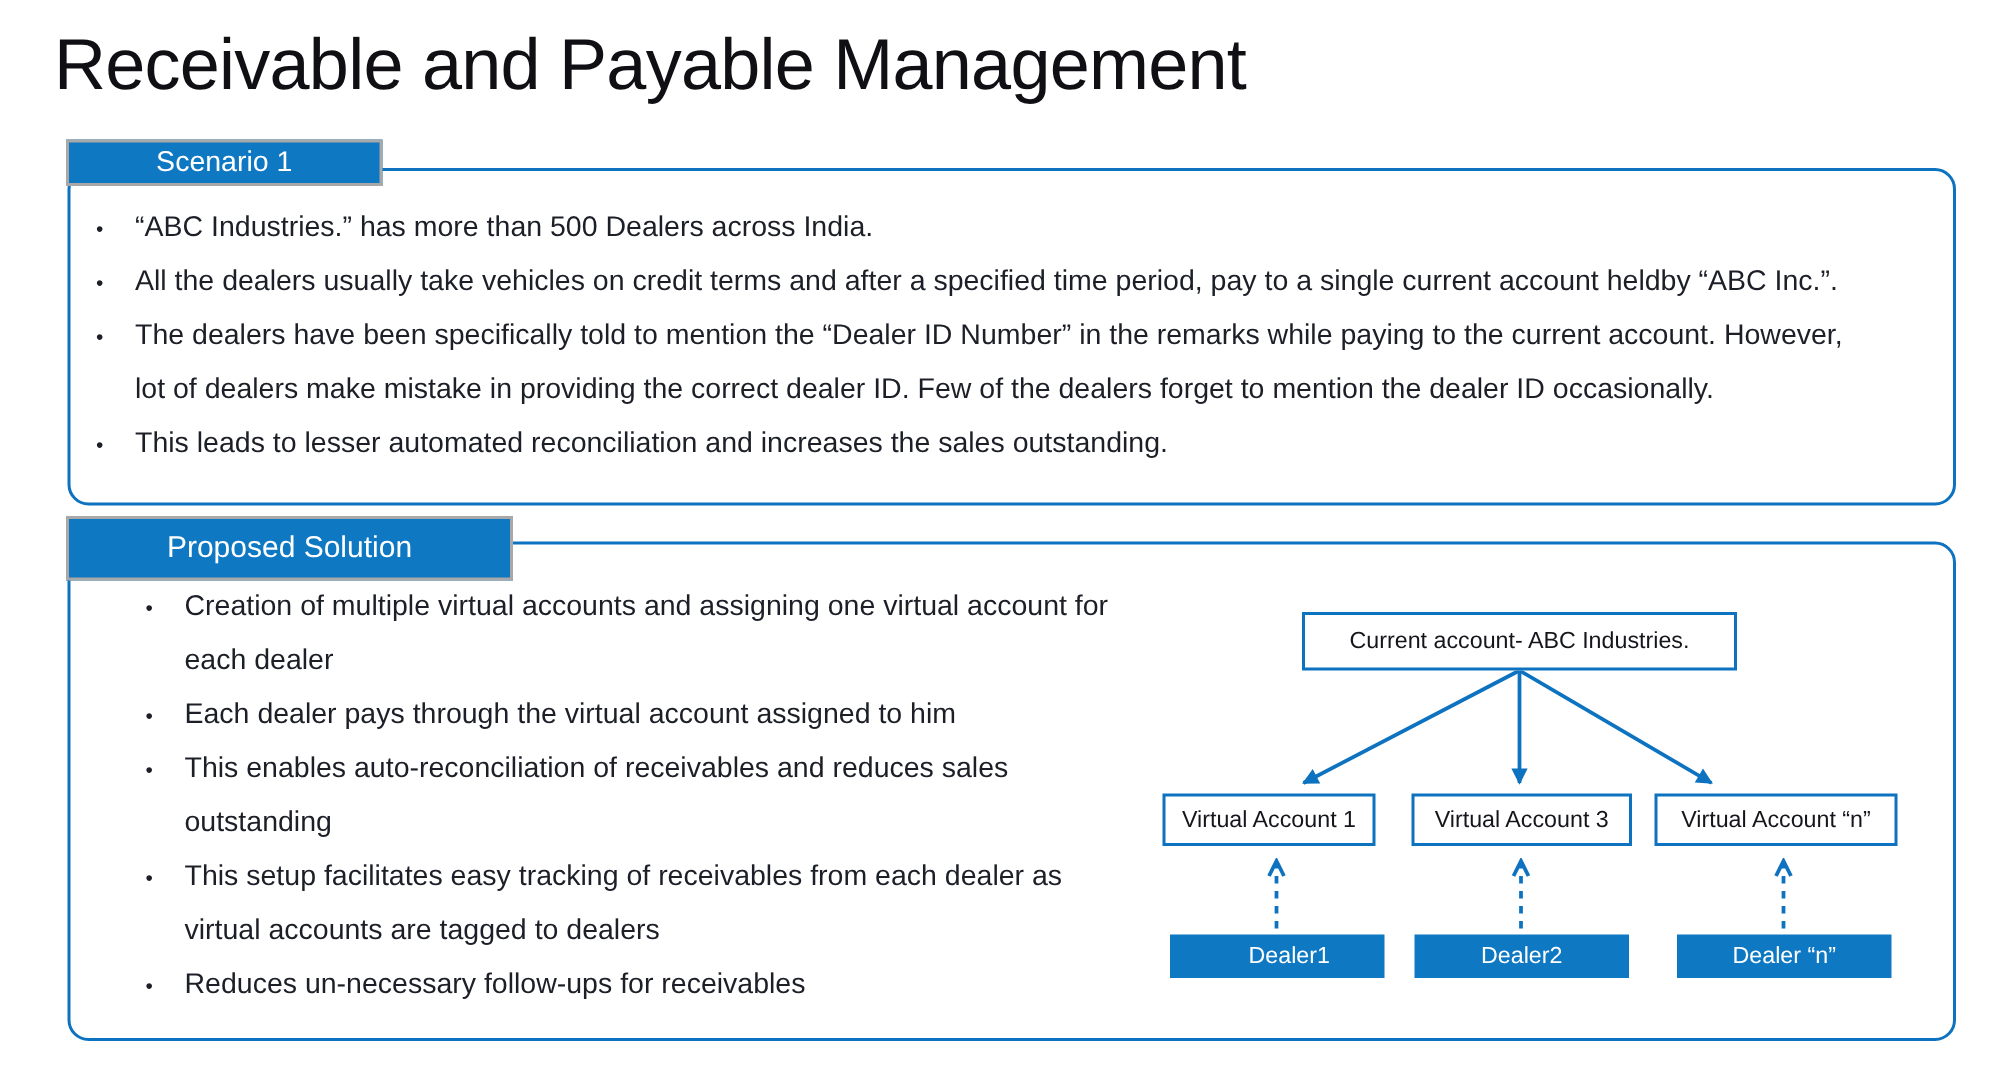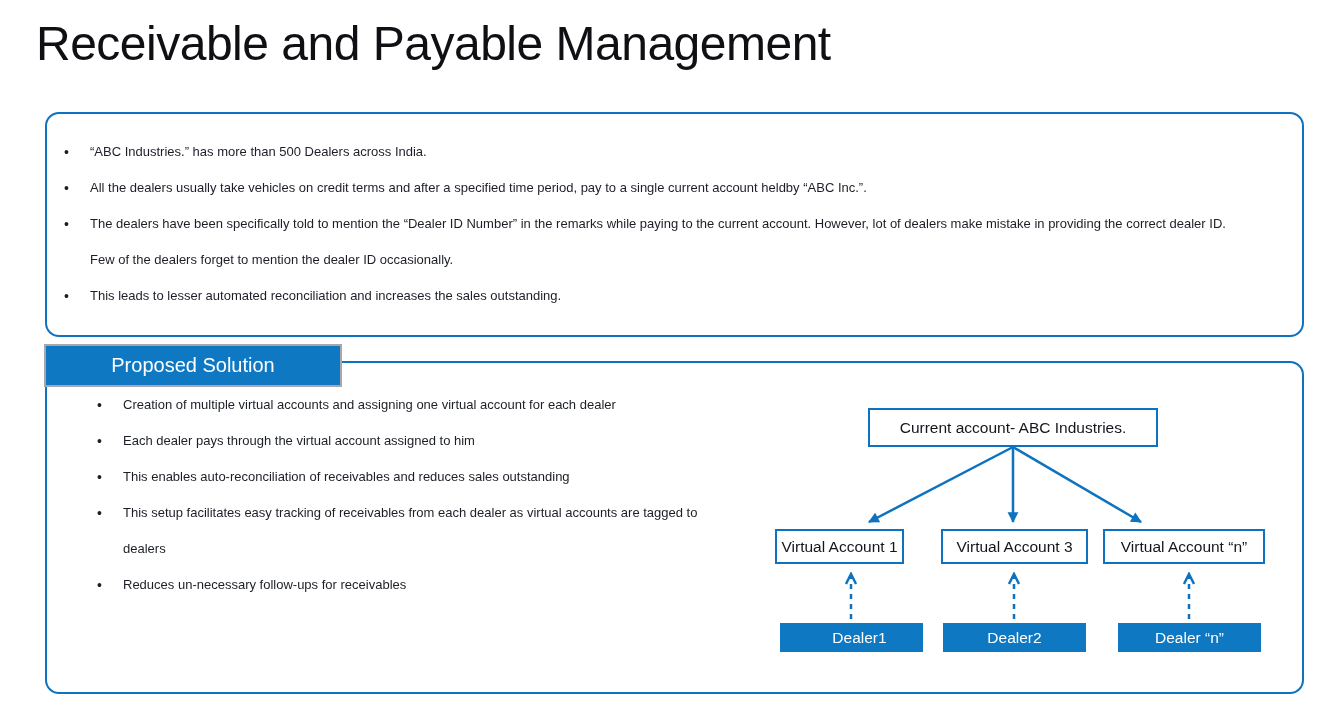--- a/index.html
+++ b/index.html
@@ -21,55 +21,58 @@
   .tab {
     position:absolute; background:#0e78c3; border:2px solid #a8a8a8;
     color:#ffffff; display:flex; align-items:center; justify-content:center;
     box-sizing:border-box;
   }
   .scenario-tab { left:44px; top:93px; width:211px; height:31px; font-size:19px; }
   .solution-tab { left:44px; top:344px; width:298px; height:43px; font-size:20px; }
   ul.bullets { list-style:none; margin:0; padding:0; position:absolute; }
   ul.bullets li {
     position:relative; padding-left:28px;
-    font-size:13px; line-height:36px; color:#1c1f27;
+    font-size:19px; line-height:36px; color:#1c1f27;
   }
   ul.bullets li::before {
     content:"\2022"; position:absolute; left:2px; top:0;
     font-size:14px; color:#1c1f27;
   }
   .scenario-bullets { left:62px; top:134px; width:1180px; }
   .solution-bullets { left:95px; top:387px; width:645px; }
   .solution-bullets li { padding-left:25px; }
   .diag-box {
     position:absolute; box-sizing:border-box;
     display:flex; align-items:center; justify-content:center;
     font-size:15.5px; white-space:nowrap;
   }
   .diag-outline { border:2px solid #0d72bf; background:#ffffff; color:#15161c; }
   .diag-filled { background:#0e78c3; color:#ffffff; }
   .box-current { left:868px; top:408px; width:290px; height:39px; }
-  .box-va1 { left:775px; top:529px; width:129px; height:35px; }
+  .box-va1 { left:775px; top:529px; width:142px; height:35px; }
   .box-va2 { left:941px; top:529px; width:147px; height:35px; }
   .box-van { left:1103px; top:529px; width:162px; height:35px; }
   .box-d1  { left:780px; top:623px; width:143px; height:29px;padding-left:16px; }
   .box-d2  { left:943px; top:623px; width:143px; height:29px;justify-content:center; }
   .box-dn  { left:1118px; top:623px; width:143px; height:29px; }
   svg.arrow-layer { position:absolute; left:0; top:0; pointer-events:none; }
   .arrow-solid { stroke:#0d72bf; stroke-width:2.5; }
   .arrow-dashed { stroke:#0d72bf; stroke-width:2.5; stroke-dasharray:5 5; }
 </style>
 </head>
 <body>
 
 <div class="slide">
 
   <h1 class="page-title">Receivable and Payable Management</h1>
 
   <section class="panel scenario-panel"></section>
+  <div class="tab scenario-tab">
+    <span>Scenario 1</span>
+  </div>
   <ul class="bullets scenario-bullets">
     <li>“ABC Industries.” has more than 500 Dealers across India.</li>
     <li>All the dealers usually take vehicles on credit terms and after a specified time period, pay to a single current account heldby “ABC Inc.”.</li>
     <li>The dealers have been specifically told to mention the “Dealer ID Number” in the remarks while paying to the current account. However, lot of dealers make mistake in providing the correct dealer ID. Few of the dealers forget to mention the dealer ID occasionally.</li>
     <li>This leads to lesser automated reconciliation and increases the sales outstanding.</li>
   </ul>
 
   <section class="panel solution-panel"></section>
   <div class="tab solution-tab">
     <span>Proposed Solution</span>

